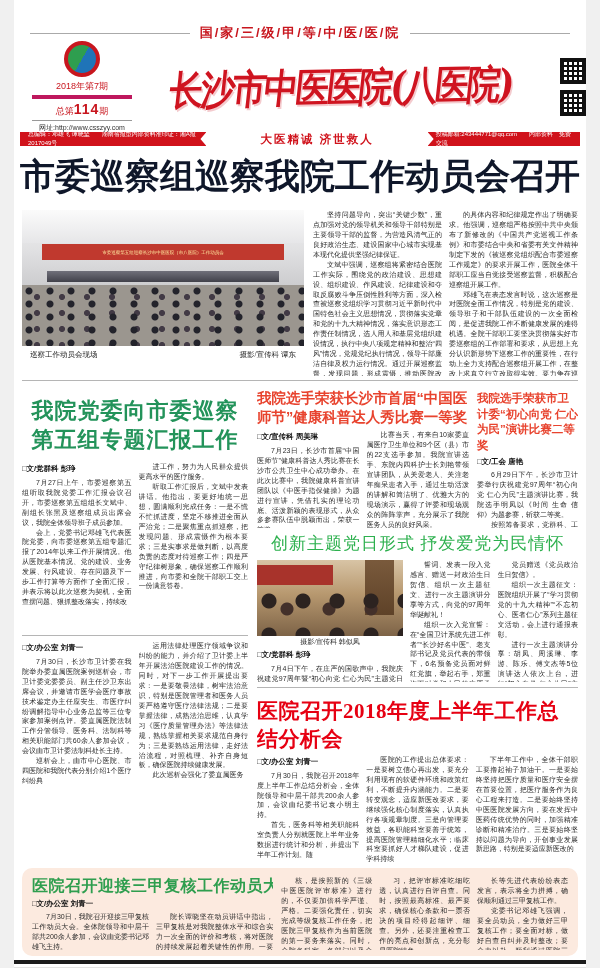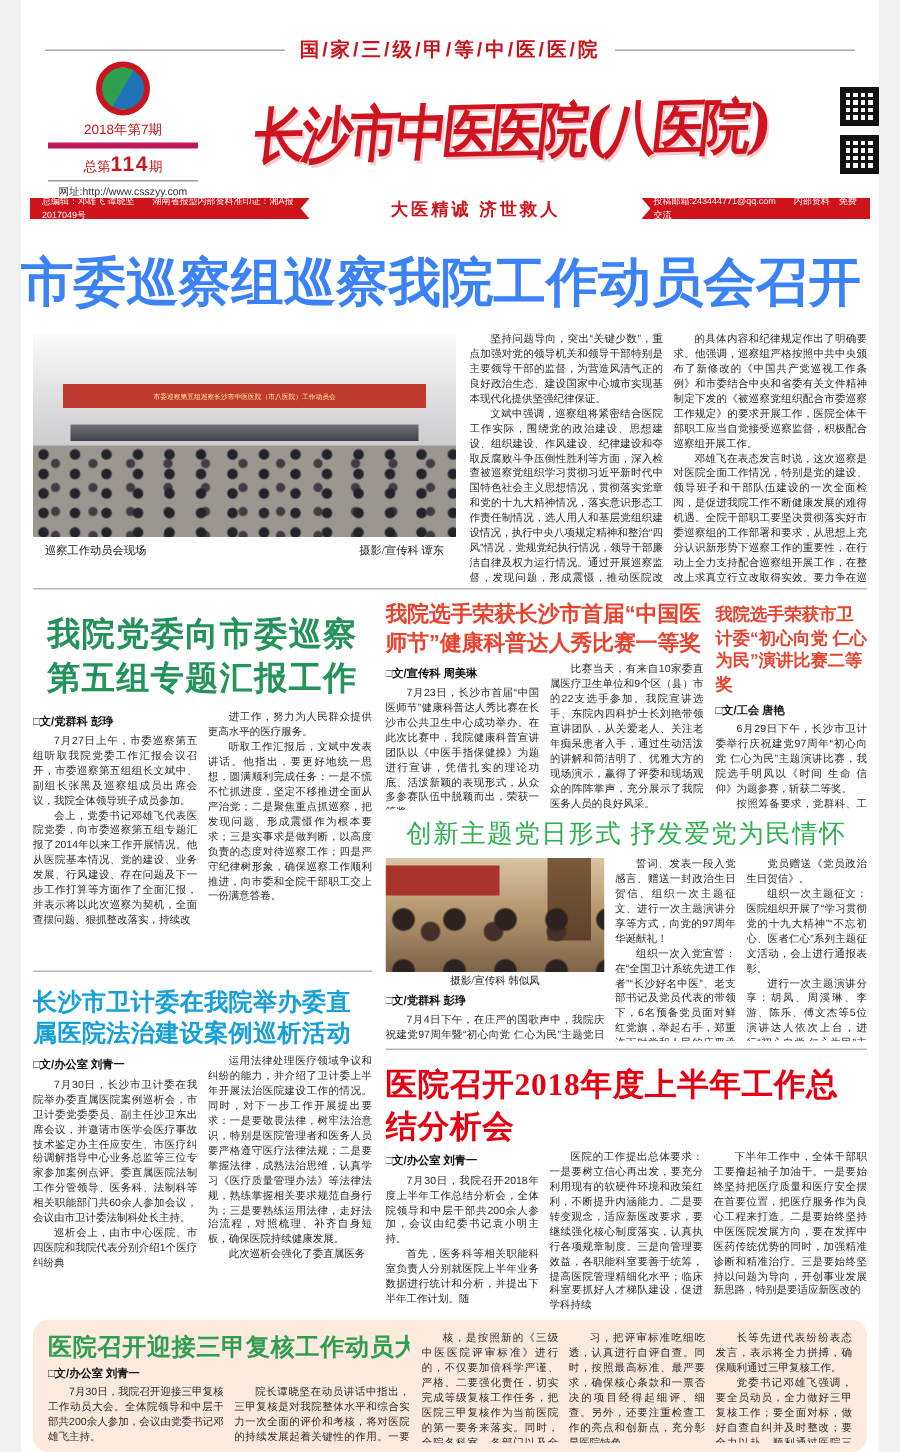--- a/index.html
+++ b/index.html
@@ -30,21 +30,21 @@
   .qr-label{font-size:6px;color:#c8161e;white-space:pre-line;line-height:1.3;text-align:left;width:38px;}
   
   .motto{display:flex;align-items:stretch;height:14px;margin:2px 6px 0;gap:44px;}
   .motto-left,.motto-right{background:#d0121b;color:#fff;font-size:6px;display:flex;align-items:center;}
   .motto-left{flex:1.25;padding:0 8px;clip-path:polygon(0 0,100% 0,calc(100% - 6px) 50%,100% 100%,0 100%);}
   .motto-right{flex:1;padding:0 8px;justify-content:center;
         clip-path:polygon(0 0,100% 0,100% 100%,0 100%,6px 50%);}
   .motto-center{color:#d0121b;font-weight:bold;font-size:11.5px;padding:0 10px;display:flex;
         align-items:center;letter-spacing:2px;white-space:nowrap;}
   
-  .lead-headline{font-size:35px;font-weight:900;color:#3b82f6;margin:19px 0 8px;
+  .lead-headline{font-size:35px;font-weight:900;color:#0f172a;text-align:center;margin:7px 0 8px;
         letter-spacing:0px;white-space:nowrap;}
   
   .byline{font-size:7.5px;font-weight:bold;color:#111;margin:2px 0 3px;}
   .cols{display:flex;gap:7px;overflow:hidden;}
   .col{flex:1;overflow:hidden;font-size:7px;line-height:1.42;}
   .para{margin:0;text-indent:2em;text-align:justify;}
   .rule-h{border-top:1px solid #b5b5b5;margin:5px 0;}
   
   .top-band{display:flex;gap:9px;padding:2px 8px 0;height:166px;overflow:hidden;}
   .photo-wrap{width:282px;flex:none;}
@@ -198,21 +198,20 @@
           <div class="col">
             <div>
                 <p class="para">进工作，努力为人民群众提供更高水平的医疗服务。</p>
                 <p class="para">听取工作汇报后，文斌中发表讲话。他指出，要更好地统一思想，圆满顺利完成任务：一是不慌不忙抓进度，坚定不移推进全面从严治党；二是聚焦重点抓巡察，把发现问题、形成震慑作为根本要求；三是实事求是做判断，以高度负责的态度对待巡察工作；四是严守纪律树形象，确保巡察工作顺利推进，向市委和全院干部职工交上一份满意答卷。</p>
               </div>
           </div>
         </div>
       </div>
       <div class="rule-h"></div>
       <div>
-        <div class="h-law">长沙市卫计委在我院举办委直属医院法治建设案例巡析活动</div>
         <div class="cols law-cols">
           <div class="col">
             <div class="byline">□文/办公室 刘青一</div>
             <div>
                 <p class="para">7月30日，长沙市卫计委在我院举办委直属医院案例巡析会，市卫计委党委委员、副主任沙卫东出席会议，并邀请市医学会医疗事故技术鉴定办主任应安生、市医疗纠纷调解指导中心业务总监等三位专家参加案例点评。委直属医院法制工作分管领导、医务科、法制科等相关职能部门共60余人参加会议，会议由市卫计委法制科处长主持。</p>
                 <p class="para">巡析会上，由市中心医院、市四医院和我院代表分别介绍1个医疗纠纷典</p>
               </div>
           </div>
           <div class="col">
             <div>

